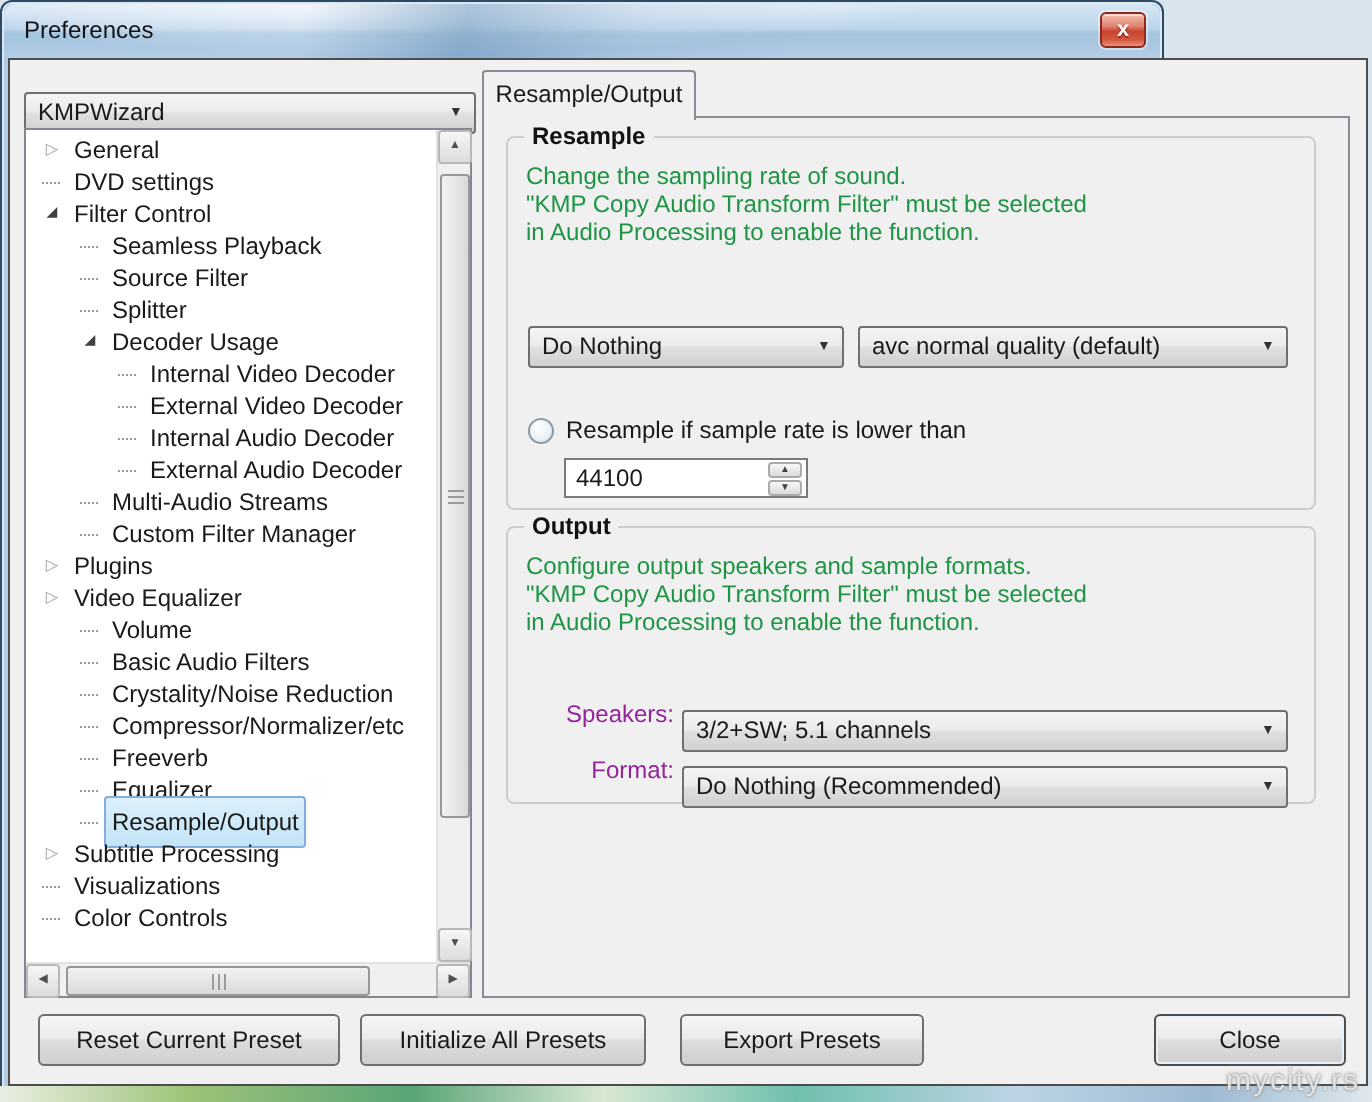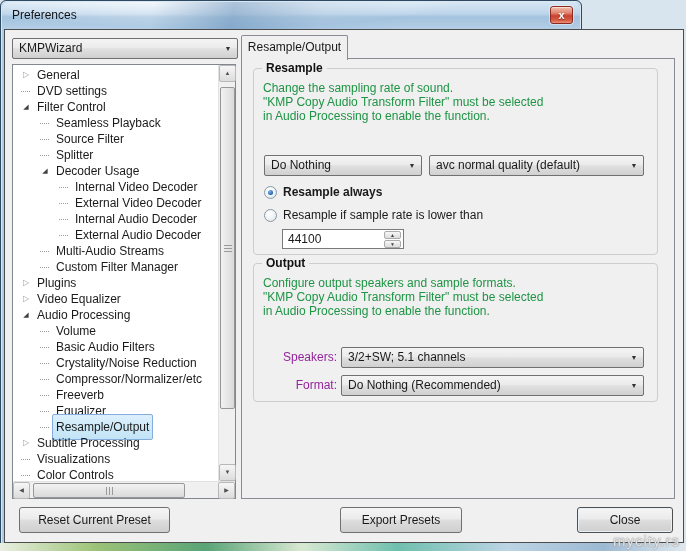--- a/index.html
+++ b/index.html
@@ -38,21 +38,21 @@
     text-shadow:0 1px 1px rgba(90,10,0,.6); cursor:pointer;
   }
   .client{
     position:absolute; left:3px; top:28px; width:680px; height:514px;
     background:#f0f0f0; border:1px solid #4c4c4c;
   }
   
   .combo{
     position:absolute; height:21px; border:1px solid #707070; border-radius:2px;
     background:linear-gradient(180deg,#f4f4f4 0%,#ebebeb 45%,#e0e0e0 52%,#d0d0d0 100%);
-    line-height:19px; padding-left:6px; cursor:default; overflow:hidden; white-space:nowrap;
+    line-height:19px; padding-left:6px; cursor:default; overflow:hidden; white-space:nowrap;margin-top:8px;
   }
   .combo .arrow{
     position:absolute; right:0; top:0; width:18px; height:100%;
     font-size:7px; color:#333; text-align:center; line-height:19px;
   }
   .combo-preset{ left:7px; top:8px; width:226px; }
   
   .tree{
     position:absolute; left:7px; top:34px; width:224px; height:435px;
     background:#fff; border:1px solid #828790;
@@ -229,24 +229,20 @@
             <span class="tlabel">Custom Filter Manager</span>
           </div>
           <div class="trow" style="padding-left: 6px;">
             <span class="exp collapsed">▷</span>
             <span class="tlabel">Plugins</span>
           </div>
           <div class="trow" style="padding-left: 6px;">
             <span class="exp collapsed">▷</span>
             <span class="tlabel">Video Equalizer</span>
           </div>
-          <div class="trow" style="padding-left: 6px;">
-            <span class="exp expanded">◢</span>
-            <span class="tlabel">Audio Processing</span>
-          </div>
           <div class="trow" style="padding-left: 25px;">
             <span class="dotline"></span>
             <span class="tlabel">Volume</span>
           </div>
           <div class="trow" style="padding-left: 25px;">
             <span class="dotline"></span>
             <span class="tlabel">Basic Audio Filters</span>
           </div>
           <div class="trow" style="padding-left: 25px;">
             <span class="dotline"></span>
@@ -310,24 +306,20 @@
 
         <div class="combo combo-mode">
           <span>Do Nothing</span>
           <span class="arrow">▼</span>
         </div>
         <div class="combo combo-quality">
           <span>avc normal quality (default)</span>
           <span class="arrow">▼</span>
         </div>
 
-        <div class="radio-row r1">
-          <span class="radio on"></span>
-          <span class="radio-label">Resample always</span>
-        </div>
         <div class="radio-row r2">
           <span class="radio"></span>
           <span class="radio-label">Resample if sample rate is lower than</span>
         </div>
 
         <div class="spin">
           <span>44100</span>
           <span class="spin-btns">
             <span class="spin-btn up">▲</span>
             <span class="spin-btn down">▼</span>
@@ -352,19 +344,20 @@
           <span class="out-label">Format:</span>
           <div class="combo">
             <span>Do Nothing (Recommended)</span>
             <span class="arrow">▼</span>
           </div>
         </div>
       </div>
     </div>
 
     <div class="btn btn-reset">Reset Current Preset</div>
+    <div class="btn btn-init">Initialize All Presets</div>
     <div class="btn btn-export">Export Presets</div>
     <div class="btn btn-close">Close</div>
   </div>
 </div>
 
 <div class="desktop-strip"></div>
 <div class="watermark">mycity.rs</div>
 
 </body></html>

